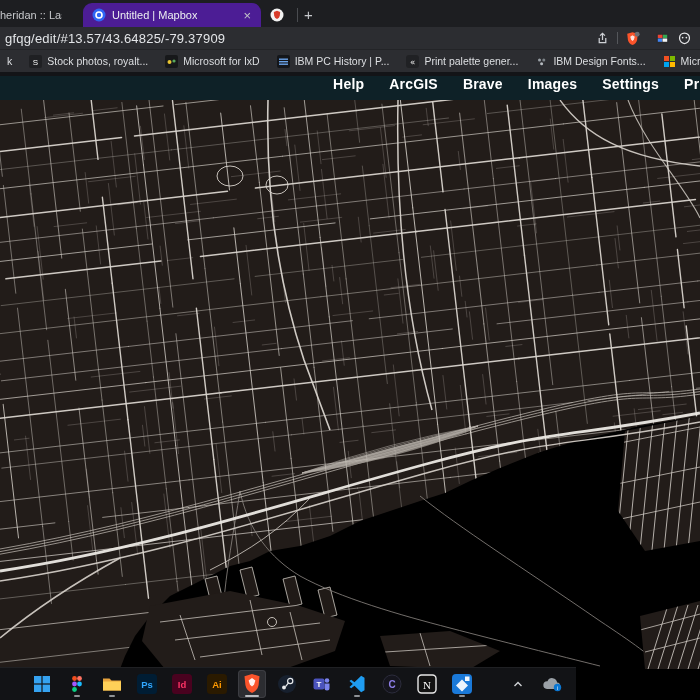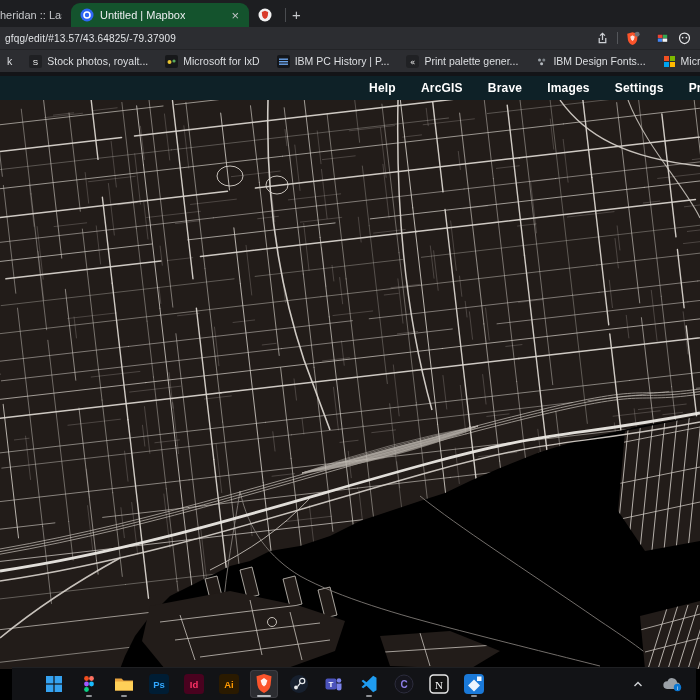--- a/index.html
+++ b/index.html
@@ -5,51 +5,51 @@
   html,body{margin:0;padding:0;background:#000;}
   .screen{position:relative;width:700px;height:700px;overflow:hidden;background:#000;
           font-family:"Liberation Sans",sans-serif;-webkit-font-smoothing:antialiased;}
 
   
   .tabstrip{height:27px;background:#1d1e21;display:flex;align-items:flex-end;color:#c6c8cb;}
   .tab{height:24px;display:flex;align-items:center;gap:6px;padding:0 9px;font-size:11px;
        white-space:nowrap;overflow:hidden;flex:0 0 auto;}
   .tab .title{overflow:hidden;text-overflow:clip;white-space:nowrap;}
   .tab.partial{width:62px;padding-left:0;}
-  .tab.active{background:#14532d;border-radius:9px 9px 0 0;color:#eceef0;width:160px;}
+  .tab.active{background:#4c1d95;border-radius:9px 9px 0 0;color:#eceef0;width:160px;margin-left:12px;}
   .tab .close{margin-left:auto;color:#c3c5c8;font-size:13px;line-height:1;padding:0 1px;}
   .tab .fav{width:14px;height:14px;flex:0 0 14px;}
   .tab-sep{width:1px;height:14px;background:#4a4c50;margin:0 4px 5px 4px;}
   .newtab{color:#c6c8cb;font-size:15px;padding:0 6px 4px 2px;}
 
   .urlrow{height:22px;background:#2c2d31;display:flex;align-items:center;color:#e3e5e8;}
-  .urltext{font-size:10px;padding-left:5px;letter-spacing:.2px;white-space:nowrap;flex:1 1 auto;overflow:hidden;}
+  .urltext{font-size:13px;padding-left:5px;letter-spacing:.2px;white-space:nowrap;flex:1 1 auto;overflow:hidden;}
   .urlicons{display:flex;align-items:center;gap:7px;padding-right:8px;}
   .usep{width:1px;height:12px;background:#55575b;}
   .exticon{width:15px;height:15px;}
 
   .bookmarks{height:22px;background:#2c2d31;display:flex;align-items:center;gap:17px;
              padding-left:7px;color:#dddfe2;font-size:10.5px;overflow:hidden;border-top:1px solid #232427;}
   .bm{display:flex;align-items:center;gap:5px;white-space:nowrap;flex:0 0 auto;}
   .bm .fav{width:13px;height:13px;display:flex;align-items:center;justify-content:center;}
 
   .seam{height:4px;background:#131417;}
 
   
-  .mbxnav{height:24px;background:#0e2127;display:flex;align-items:center;justify-content:flex-end;
-          gap:25px;color:#fff;font-size:12px;font-weight:bold;overflow:hidden;padding-right:0;}
+  .mbxnav{height:24px;background:#0e2127;display:flex;justify-content:flex-end;
+          gap:25px;color:#fff;font-size:14px;font-weight:bold;overflow:hidden;padding-right:0;}
   .mbxnav .navitem{flex:0 0 auto;letter-spacing:.2px;}
   .mbxnav .navitem:last-child{margin-right:-17px;}
 
   
   .map{position:relative;width:700px;height:569px;background:#221c19;overflow:hidden;}
   .map svg{display:block;}
 
   
-  .taskbar{position:absolute;left:12px;bottom:0;width:684px;height:32px;background:#121316;
+  .taskbar{position:absolute;left:0;bottom:0;width:576px;height:32px;background:#121316;
            display:flex;align-items:center;border-top:1px solid #1f2023;}
   .task-icons{display:flex;align-items:center;gap:7px;padding-left:28px;}
   .tbtn{position:relative;width:28px;height:28px;display:flex;align-items:center;justify-content:center;border-radius:4px;}
   .tbtn.active{background:#2c2d31;box-shadow:inset 0 0 0 1px #3c3d42;}
   .tbtn .dash{position:absolute;bottom:1px;left:50%;transform:translateX(-50%);height:2px;width:6px;
               border-radius:2px;background:#8f9296;}
   .tbtn.active .dash{width:14px;background:#b9bcc0;}
   .tray{margin-left:auto;display:flex;align-items:center;gap:18px;padding-right:14px;color:#cfd2d5;}
 </style>
 </head>

